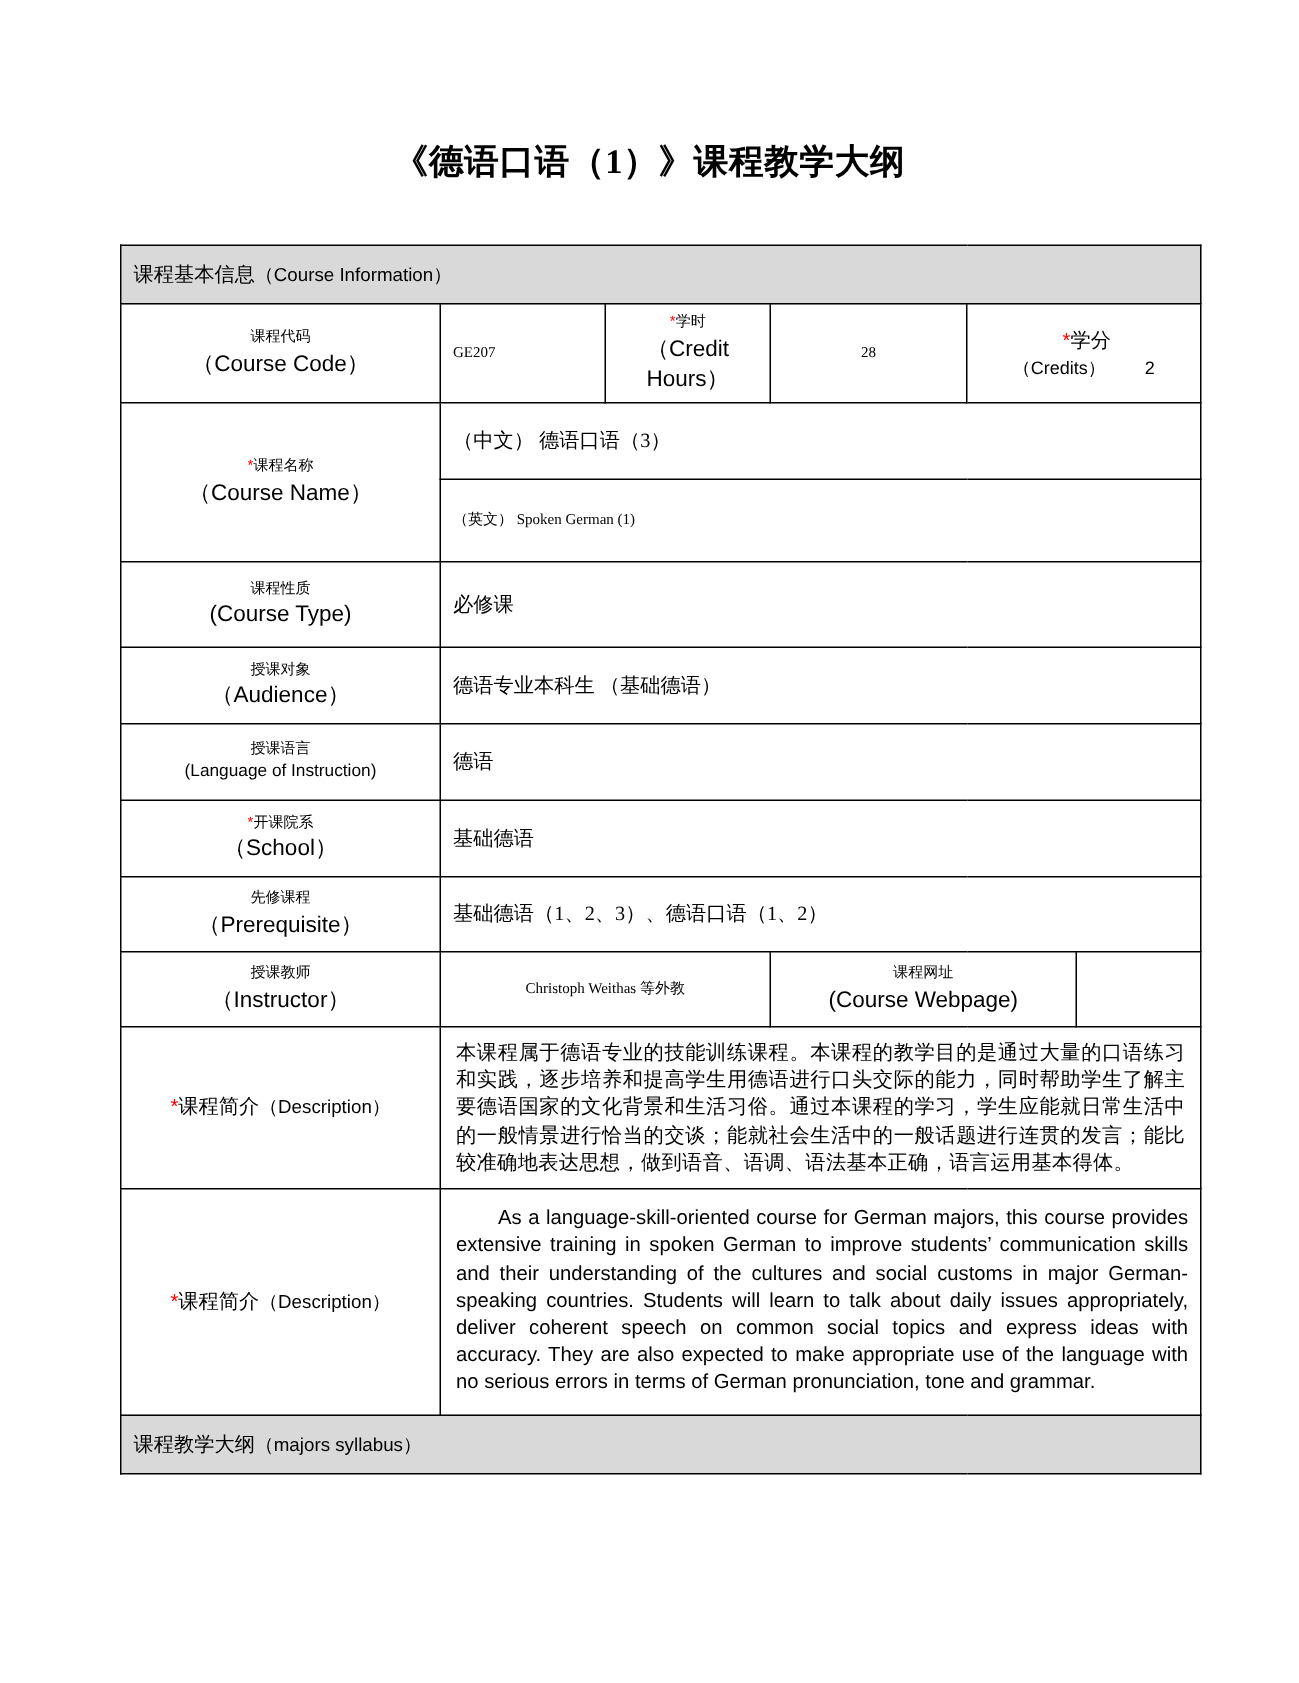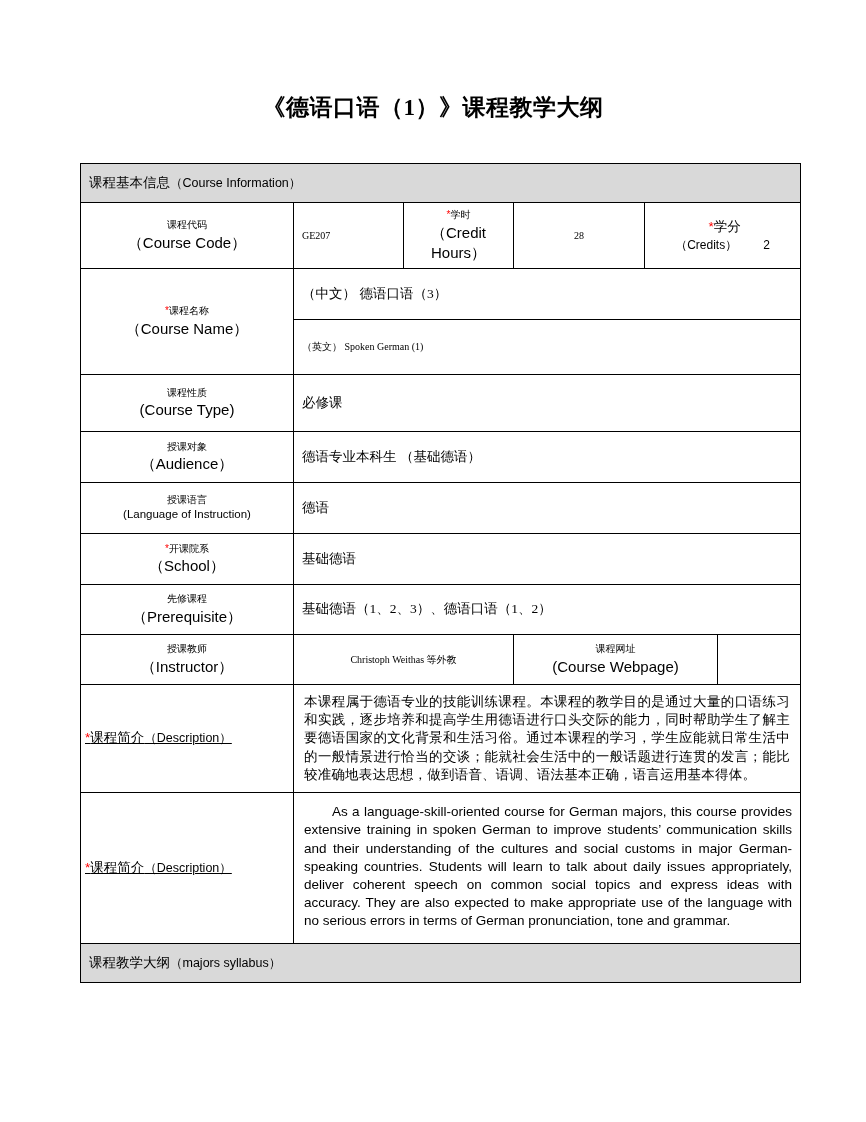--- a/index.html
+++ b/index.html
@@ -100,25 +100,24 @@
   .credits-cell .row1 {
     display: block;
     text-align: center;
     padding-left: 4px;
     font-family: "Liberation Serif","DejaVu Serif",serif;
     font-size: 13.5px;
   }
   .credits-cell .num { margin-left: 26px; }
 
   .desc-lbl {
-    text-align: left;
+    text-align: center;
     vertical-align: middle;
     padding: 6px 4px !important;
     font-size: 13.5px;
-    text-decoration: underline;
   }
   .desc-lbl .en {
     font-family: "Liberation Sans","DejaVu Sans",sans-serif;
     font-size: 12.5px;
   }
 
   .desc-cn {
     padding: 8px 10px 8px 10px !important;
     font-family: "Liberation Serif","DejaVu Serif",serif;
     font-size: 13.6px;

